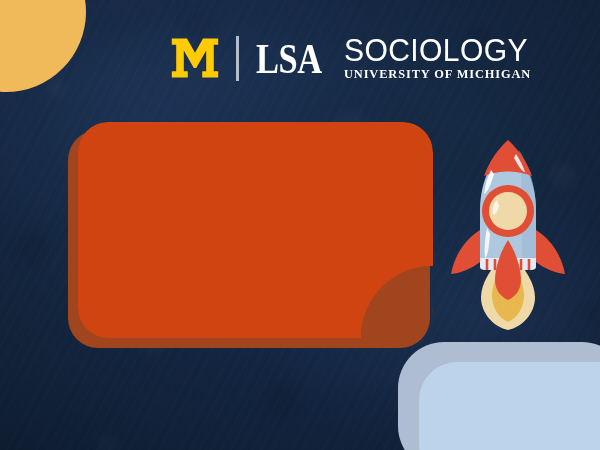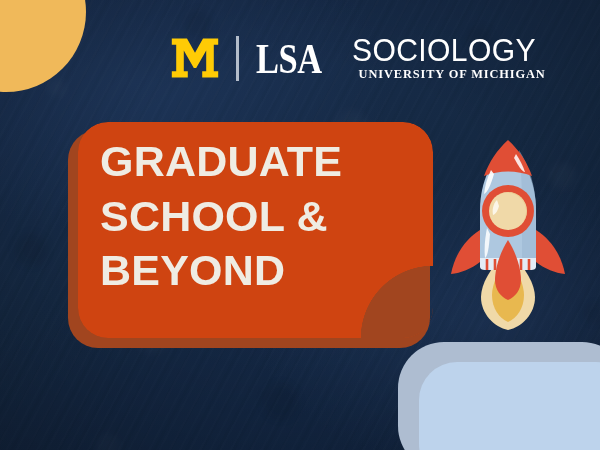--- a/index.html
+++ b/index.html
@@ -162,21 +162,21 @@
     font-weight: bold;
     font-size: 42px;
     line-height: 42px;
     letter-spacing: -0.5px;
     transform: scaleX(.82);
     transform-origin: left center;
     margin-right: -12px;
     position: relative;
     top: 1px;
   }
-  .wordmark { margin-left: 28px; text-align: right; }
+  .wordmark { margin-left: 20px; }
   .socio {
     color: #ffffff;
     font-family: "Liberation Sans", sans-serif;
     font-weight: normal;
     font-size: 32px;
     line-height: 31px;
     letter-spacing: .4px;
     transform: scaleX(.94);
     transform-origin: left center;
   }
@@ -212,25 +212,20 @@
   <div class="bg-vignette"></div>
 
   <div class="yellow-circle"></div>
 
   <div class="blue-card-outer"></div>
   <div class="blue-card-inner"></div>
 
   <div class="card-back"></div>
   <div class="card-front"></div>
 
-  <div class="title-text">
-    <span class="ln">GRADUATE</span>
-    <span class="ln">SCHOOL &amp;</span>
-    <span class="ln">BEYOND</span>
-  </div>
 
   <div class="lockup">
 
     <svg class="block-m" viewBox="0 0 120 110" aria-hidden="true">
       <path fill="#FFCB05" d="M2 6 h38 l20 36 l20 -36 h38 v16 h-11 v66 h11 v16 H78 V88 h10 V36 L63 80 h-6 L32 36 v52 h10 v16 H2 V88 h11 V22 H2 Z"></path>
     </svg>
 
     <div class="divider"></div>
 
     <div class="lsa">LSA</div>

